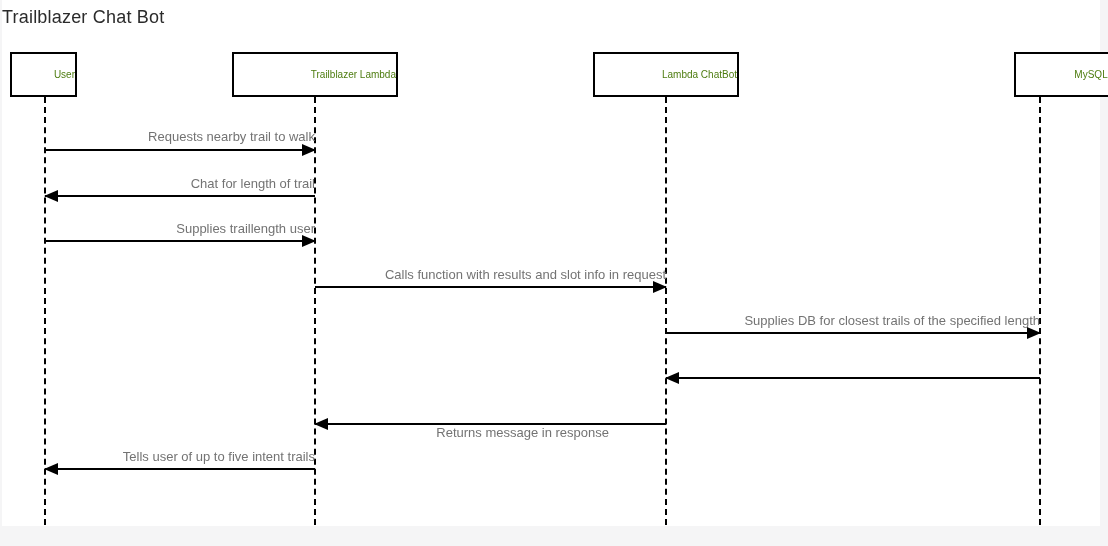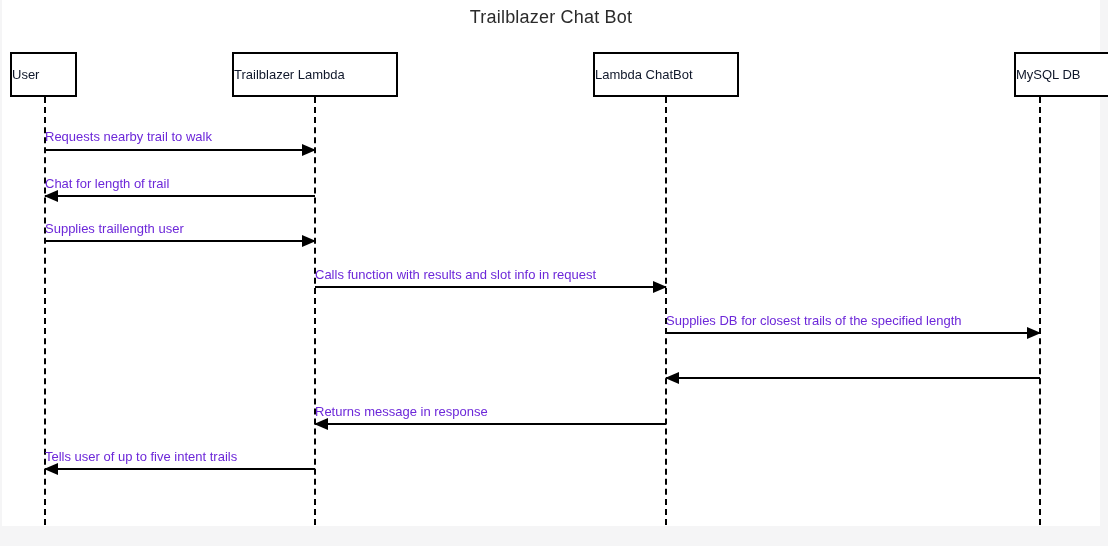--- a/index.html
+++ b/index.html
@@ -17,54 +17,54 @@
     top: 0;
     width: 1098px;
     height: 526px;
     background: #ffffff;
   }
   .diagram-title {
     position: absolute;
     left: 0;
     top: 7px;
     width: 100%;
-    text-align: center;
+    text-align: left;
     font-size: 18px;
     color: #2b2b2b;
     letter-spacing: 0.2px;
   }
   .actor-box {
     position: absolute;
     top: 52px;
     height: 41px;
     border: 2px solid #000000;
     background: #ffffff;
     display: flex;
     align-items: center;
-    justify-content: flex-start;
-    font-size: 13px;
-    color: #0f172a;
+    justify-content: flex-end;
+    font-size: 10px;
+    color: #4d7c0f;
     box-sizing: content-box;
     z-index: 3;
   }
   .lifeline {
     position: absolute;
     top: 97px;
     height: 428px;
     width: 0;
     border-left: 2px dashed #000000;
     z-index: 1;
   }
   .msg-label {
     position: absolute;
     height: 16px;
     line-height: 16px;
-    text-align: left;
+    text-align: right;
     font-size: 13px;
-    color: #6d28d9;
+    color: #737373;
     white-space: nowrap;
     z-index: 2;
   }
   .msg-arrow {
     position: absolute;
     height: 0;
     border-top: 2px solid #000000;
     z-index: 2;
   }
   .head {
@@ -133,21 +133,21 @@
 
   <div class="msg-label" style="left:664px; top:313px; width:374px;">Supplies DB for closest trails of the specified length</div>
   <div class="msg-arrow" style="left:664px; top:332px; width:374px;">
     <span class="head head-right"></span>
   </div>
 
   <div class="msg-arrow" style="left:664px; top:377px; width:374px;">
     <span class="head head-left"></span>
   </div>
 
-  <div class="msg-label" style="left:313px; top:404px; width:294px;">Returns message in response</div>
+  <div class="msg-label" style="left:313px; top:425px; width:294px;">Returns message in response</div>
   <div class="msg-arrow" style="left:313px; top:423px; width:351px;">
     <span class="head head-left"></span>
   </div>
 
   <div class="msg-label" style="left:43px; top:449px; width:270px;">Tells user of up to five intent trails</div>
   <div class="msg-arrow" style="left:43px; top:468px; width:270px;">
     <span class="head head-left"></span>
   </div>
 
 </div>

